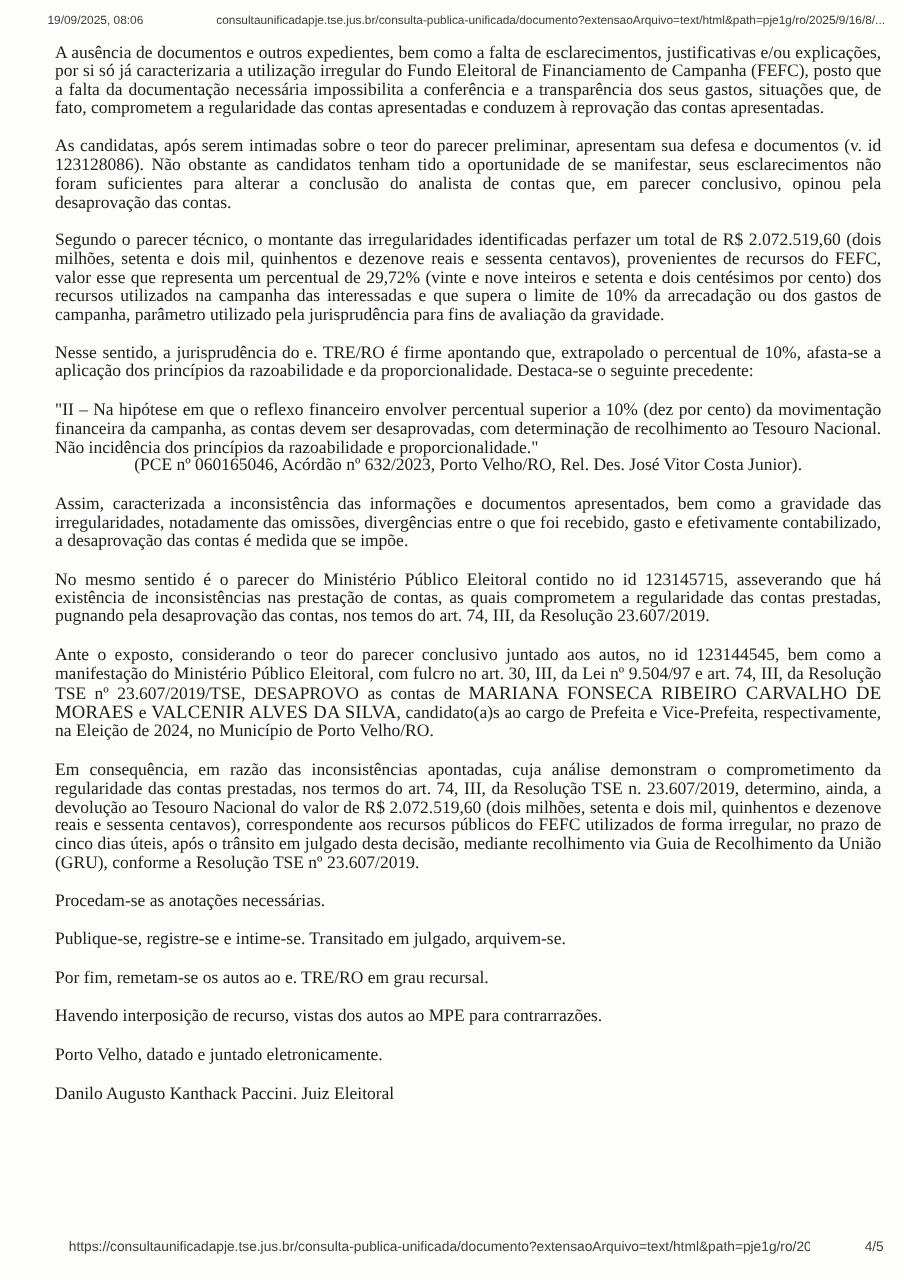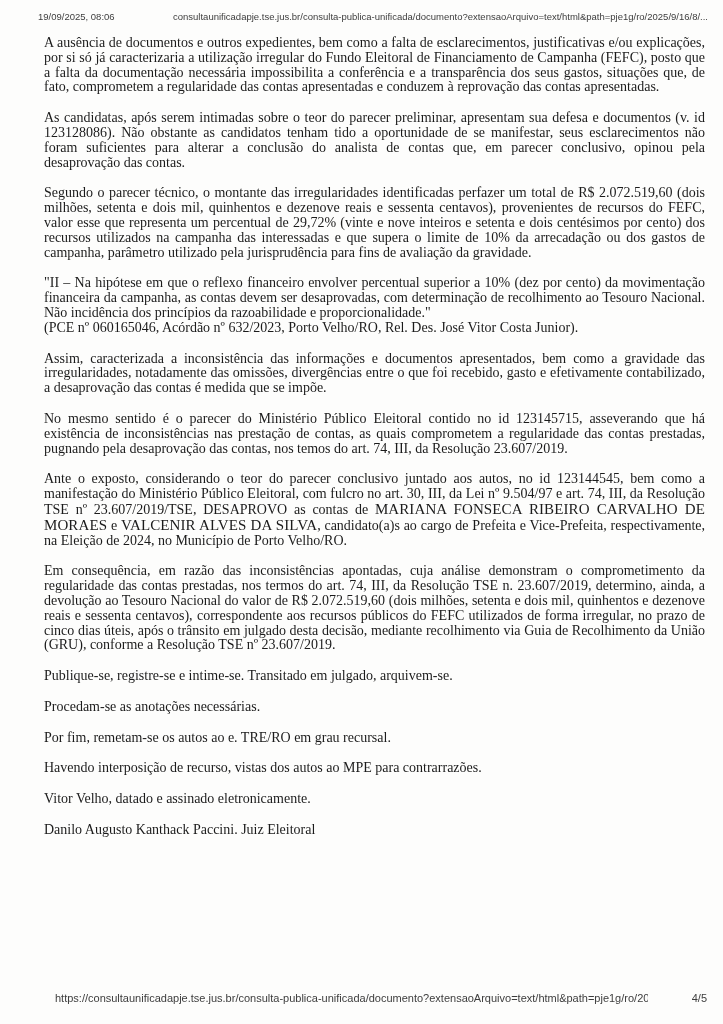--- a/index.html
+++ b/index.html
@@ -29,21 +29,21 @@
     position: absolute;
     top: 36px;
     left: 44px;
     width: 661px;
     color: #1b1b1b;
     font-size: 14px;
     text-align: justify;
   }
   .doc p { margin: 0 0 16px 0; line-height: 14.8px; }
   .doc p.quote { margin-bottom: 0; }
-  .doc p.citation { margin-bottom: 16px; text-align: left; }
+  .doc p.citation { margin-bottom: 16px; text-align: center; }
   .party { font-size: 15px; letter-spacing: 0.1px; }
   .print-footer {
     position: absolute;
     bottom: 20px;
     left: 23px;
     right: 16px;
     display: flex;
     justify-content: space-between;
     align-items: baseline;
     font-family: Liberation Sans, sans-serif;
@@ -62,31 +62,32 @@
 
   <header class="print-header">
     <span class="hdr-date">19/09/2025, 08:06</span>
     <span class="hdr-url">consultaunificadapje.tse.jus.br/consulta-publica-unificada/documento?extensaoArquivo=text/html&amp;path=pje1g/ro/2025/9/16/8/...</span>
   </header>
 
   <main class="doc">
     <p>A ausência de documentos e outros expedientes, bem como a falta de esclarecimentos, justificativas e/ou explicações, por si só já caracterizaria a utilização irregular do Fundo Eleitoral de Financiamento de Campanha (FEFC), posto que a falta da documentação necessária impossibilita a conferência e a transparência dos seus gastos, situações que, de fato, comprometem a regularidade das contas apresentadas e conduzem à reprovação das contas apresentadas.</p>
     <p>As candidatas, após serem intimadas sobre o teor do parecer preliminar, apresentam sua defesa e documentos (v. id 123128086). Não obstante as candidatos tenham tido a oportunidade de se manifestar, seus esclarecimentos não foram suficientes para alterar a conclusão do analista de contas que, em parecer conclusivo, opinou pela desaprovação das contas.</p>
     <p>Segundo o parecer técnico, o montante das irregularidades identificadas perfazer um total de R$ 2.072.519,60 (dois milhões, setenta e dois mil, quinhentos e dezenove reais e sessenta centavos), provenientes de recursos do FEFC, valor esse que representa um percentual de 29,72% (vinte e nove inteiros e setenta e dois centésimos por cento) dos recursos utilizados na campanha das interessadas e que supera o limite de 10% da arrecadação ou dos gastos de campanha, parâmetro utilizado pela jurisprudência para fins de avaliação da gravidade.</p>
+    <p>Nesse sentido, a jurisprudência do e. TRE/RO é firme apontando que, extrapolado o percentual de 10%, afasta-se a aplicação dos princípios da razoabilidade e da proporcionalidade. Destaca-se o seguinte precedente:</p>
     <p class="quote">"II – Na hipótese em que o reflexo financeiro envolver percentual superior a 10% (dez por cento) da movimentação financeira da campanha, as contas devem ser desaprovadas, com determinação de recolhimento ao Tesouro Nacional. Não incidência dos princípios da razoabilidade e proporcionalidade."</p>
     <p class="citation">(PCE nº 060165046, Acórdão nº 632/2023, Porto Velho/RO, Rel. Des. José Vitor Costa Junior).</p>
     <p>Assim, caracterizada a inconsistência das informações e documentos apresentados, bem como a gravidade das irregularidades, notadamente das omissões, divergências entre o que foi recebido, gasto e efetivamente contabilizado, a desaprovação das contas é medida que se impõe.</p>
     <p>No mesmo sentido é o parecer do Ministério Público Eleitoral contido no id 123145715, asseverando que há existência de inconsistências nas prestação de contas, as quais comprometem a regularidade das contas prestadas, pugnando pela desaprovação das contas, nos temos do art. 74, III, da Resolução 23.607/2019.</p>
     <p><span>Ante o exposto, considerando o teor do parecer conclusivo juntado aos autos, no id 123144545, bem como a manifestação do Ministério Público Eleitoral, com fulcro no art. 30, III, da Lei nº 9.504/97 e art. 74, III, da Resolução TSE nº 23.607/2019/TSE, DESAPROVO as contas de </span><span class="party">MARIANA FONSECA RIBEIRO CARVALHO DE MORAES</span><span> e </span><span class="party">VALCENIR ALVES DA SILVA</span><span>, candidato(a)s ao cargo de Prefeita e Vice-Prefeita, respectivamente, na Eleição de 2024, no Município de Porto Velho/RO.</span></p>
     <p>Em consequência, em razão das inconsistências apontadas, cuja análise demonstram o comprometimento da regularidade das contas prestadas, nos termos do art. 74, III, da Resolução TSE n. 23.607/2019, determino, ainda, a devolução ao Tesouro Nacional do valor de R$ 2.072.519,60 (dois milhões, setenta e dois mil, quinhentos e dezenove reais e sessenta centavos), correspondente aos recursos públicos do FEFC utilizados de forma irregular, no prazo de cinco dias úteis, após o trânsito em julgado desta decisão, mediante recolhimento via Guia de Recolhimento da União (GRU), conforme a Resolução TSE nº 23.607/2019.</p>
+    <p>Procedam-se as anotações necessárias.</p>
     <p>Publique-se, registre-se e intime-se. Transitado em julgado, arquivem-se.</p>
-    <p>Procedam-se as anotações necessárias.</p>
     <p>Por fim, remetam-se os autos ao e. TRE/RO em grau recursal.</p>
     <p>Havendo interposição de recurso, vistas dos autos ao MPE para contrarrazões.</p>
-    <p>Vitor Velho, datado e assinado eletronicamente.</p>
+    <p>Porto Velho, datado e juntado eletronicamente.</p>
     <p>Danilo Augusto Kanthack Paccini. Juiz Eleitoral</p>
   </main>
 
   <footer class="print-footer">
     <span class="ftr-url">https://consultaunificadapje.tse.jus.br/consulta-publica-unificada/documento?extensaoArquivo=text/html&amp;path=pje1g/ro/2025/9/16/8/43/26/e57d1...</span>
     <span class="ftr-page">4/5</span>
   </footer>
 
 </div>
 

